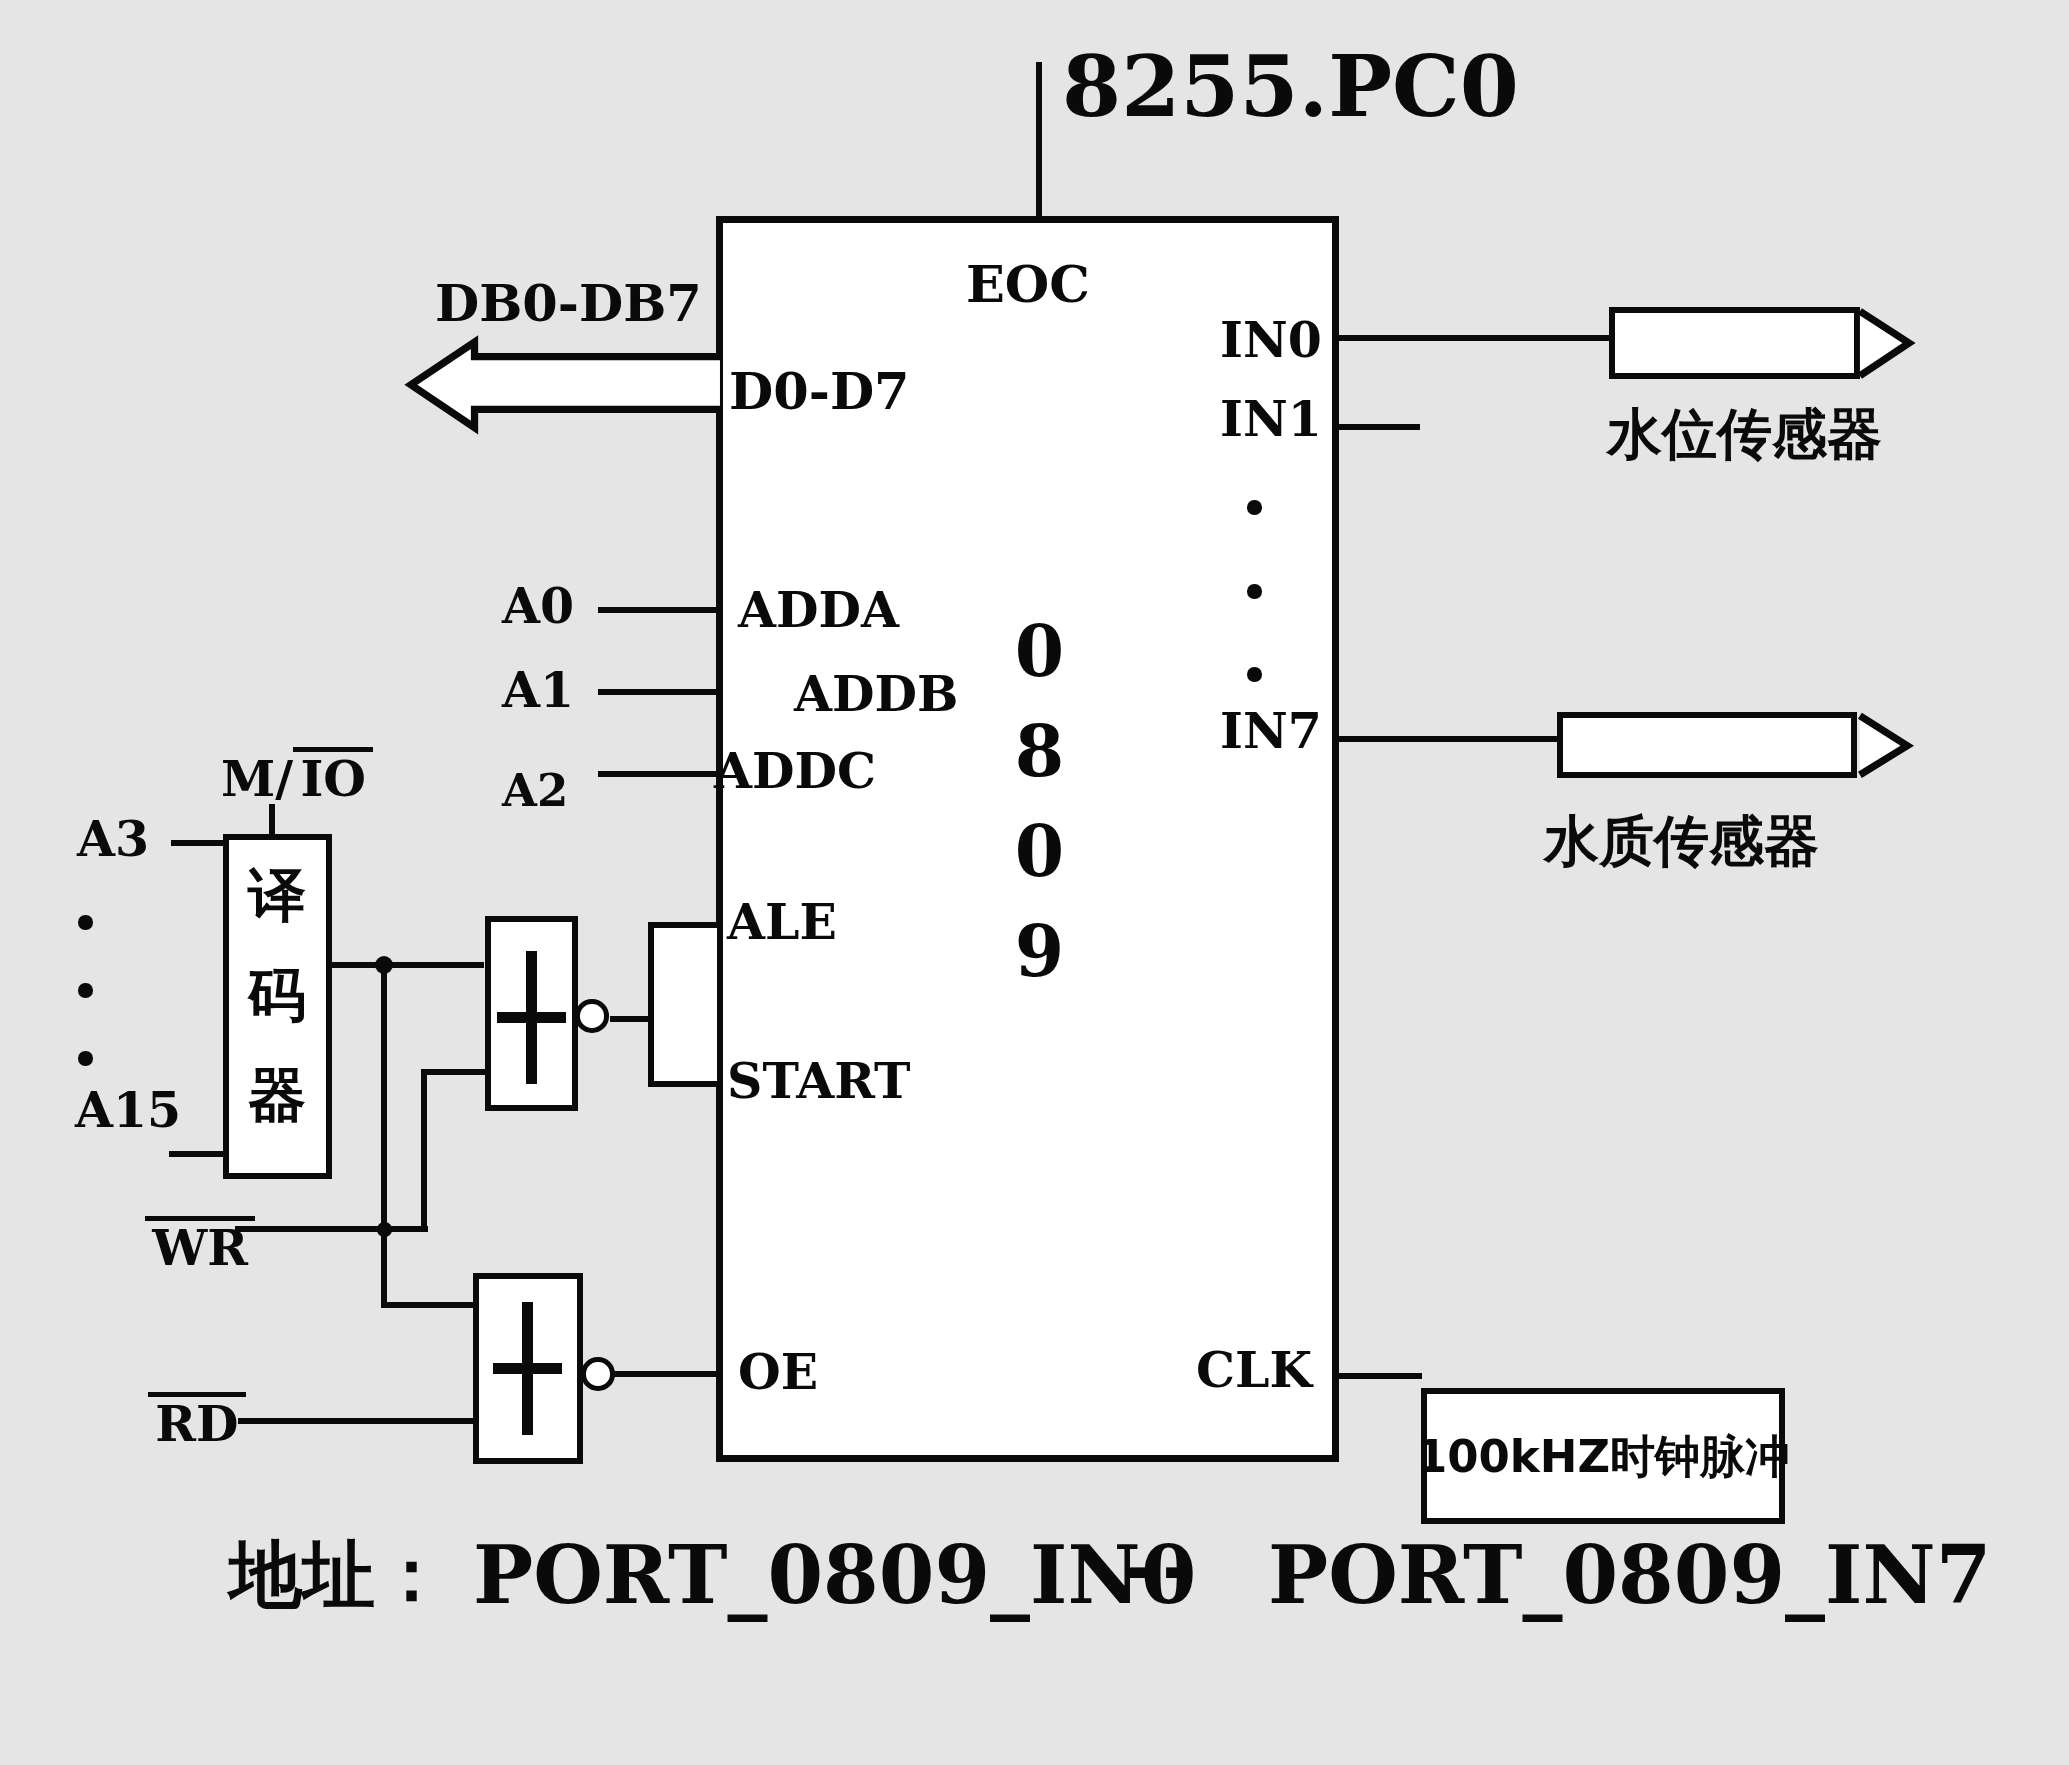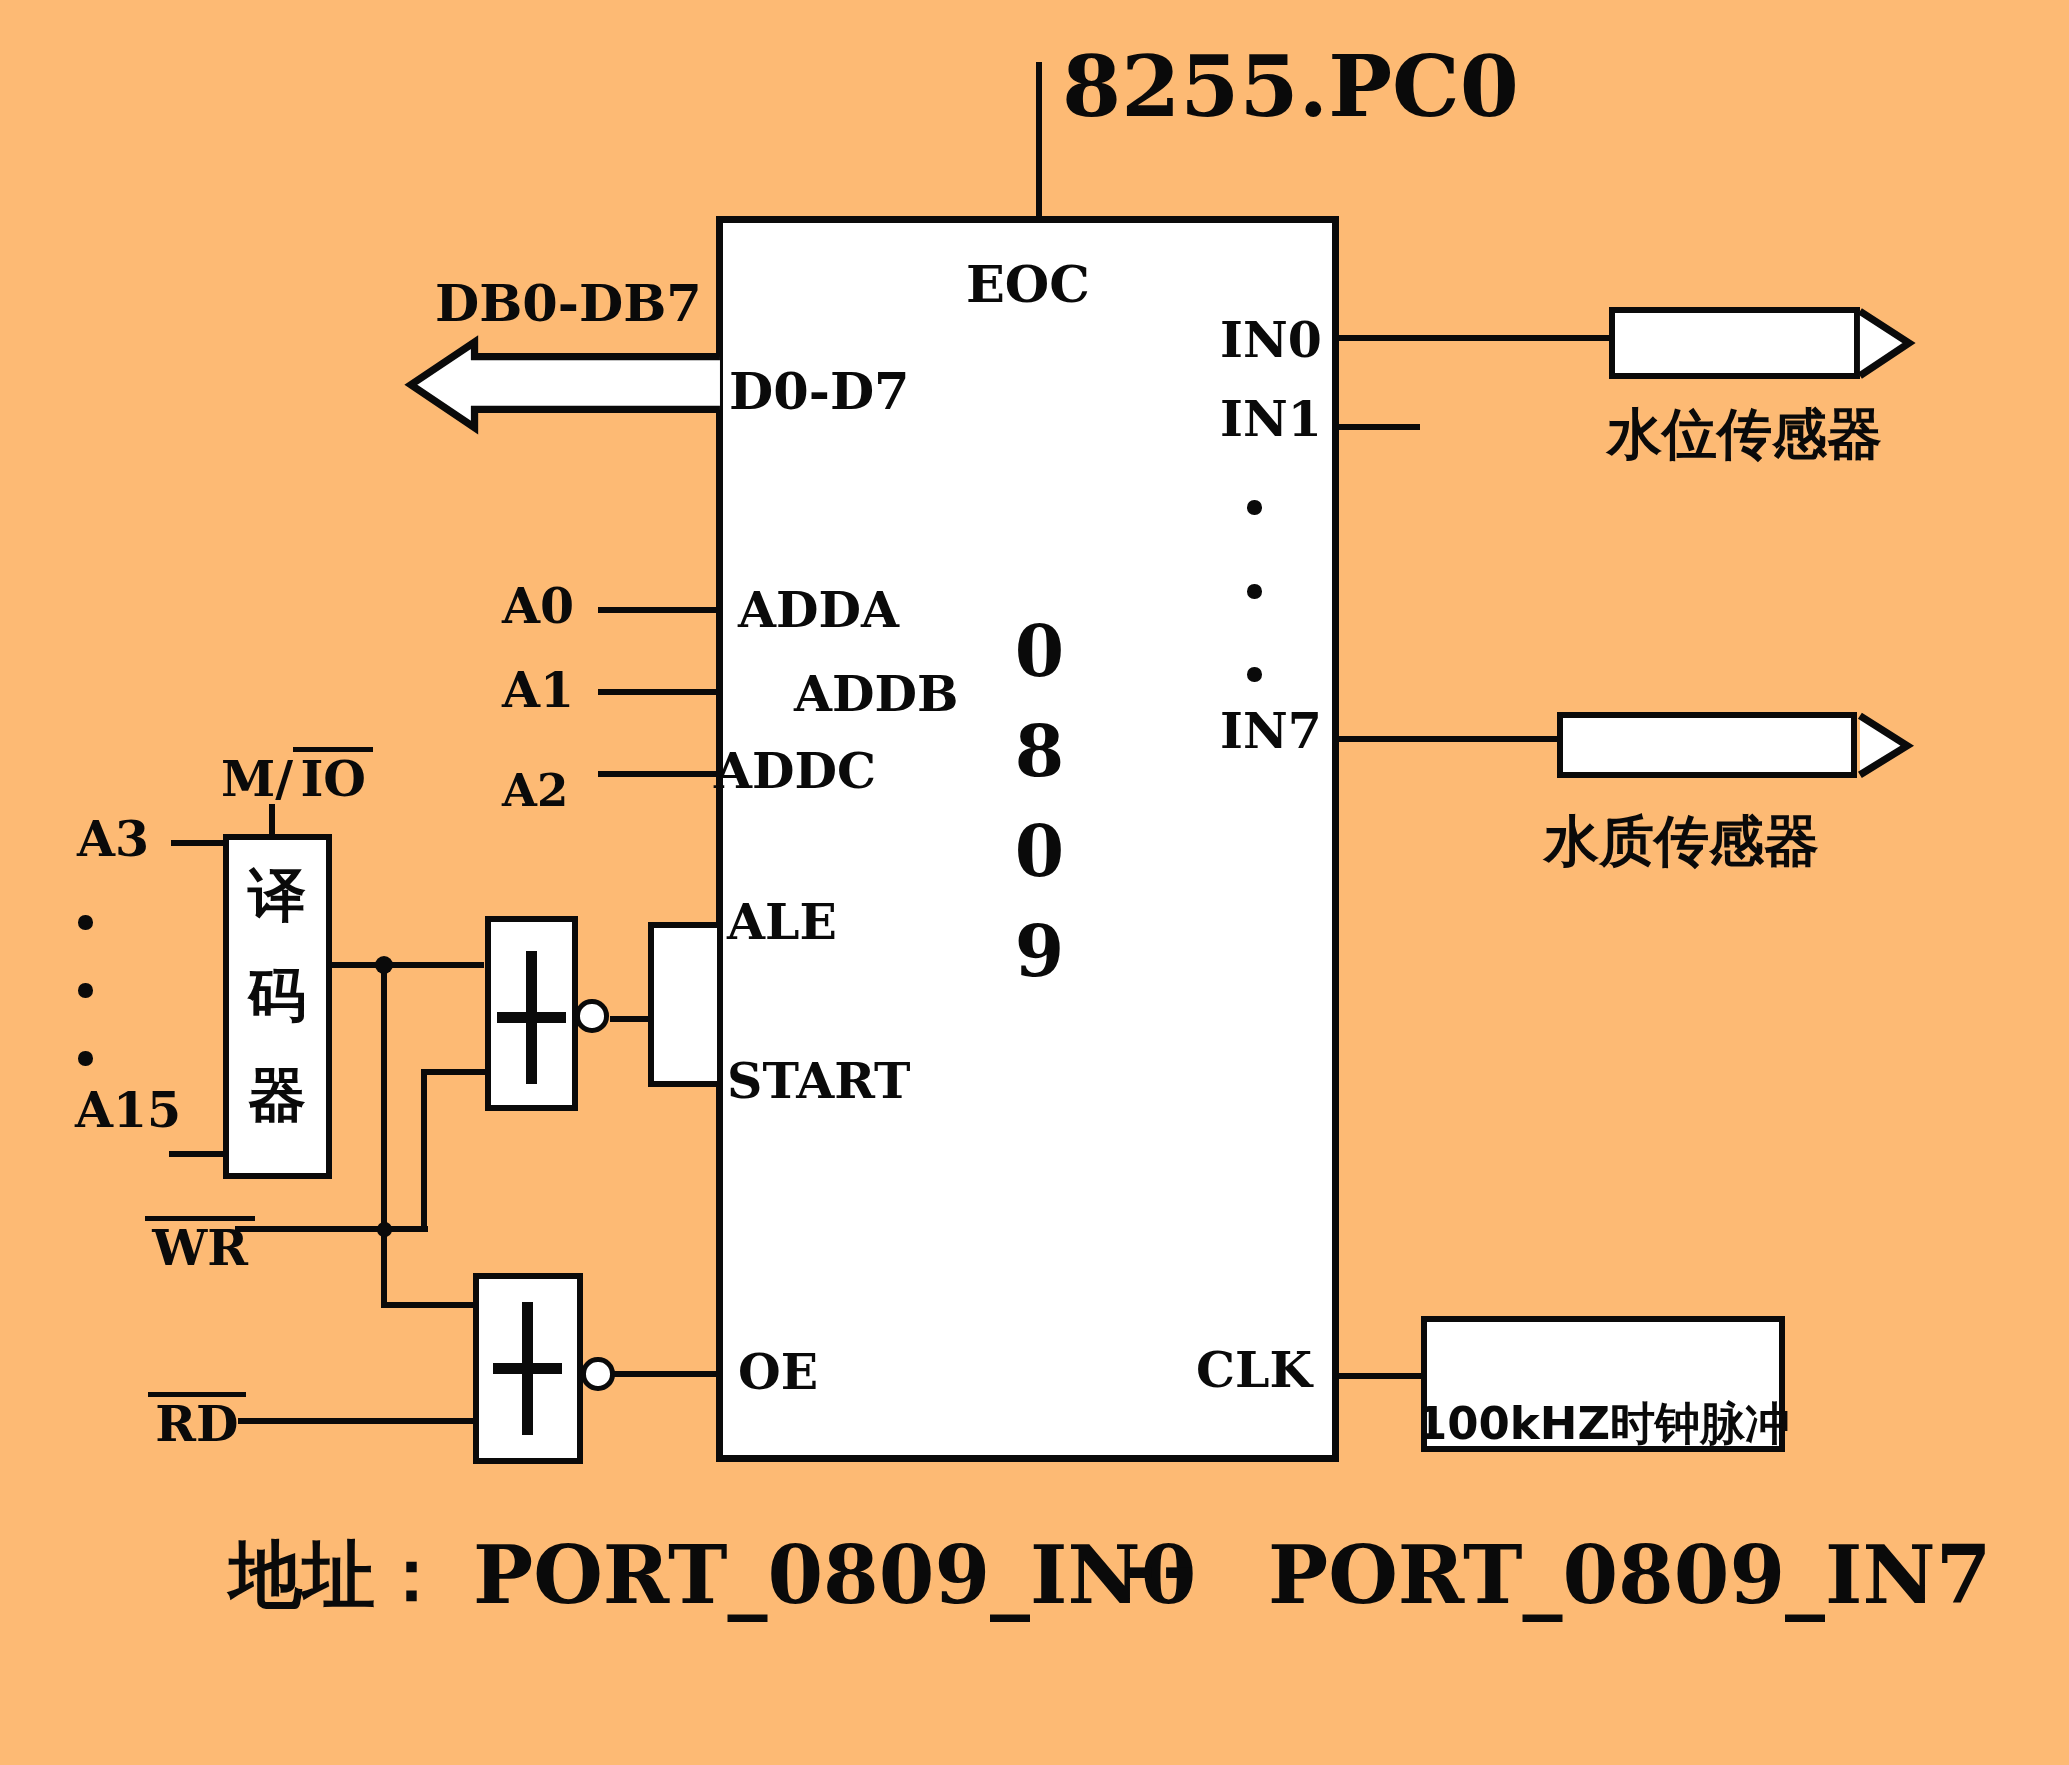--- a/index.html
+++ b/index.html
@@ -1,16 +1,16 @@
 <!DOCTYPE html>
 <html style="font-size:14.5px"><head>
 <meta charset="utf-8">
 <style>
   html,body{margin:0;padding:0;background:#ffffff;}
-  #canvas{position:relative;width:2069px;height:1766px;background:#fdba74;overflow:hidden;
+  #canvas{position:relative;width:2069px;height:1766px;background:#e5e5e5;overflow:hidden;
           font-family:"DejaVu Serif", serif;color:#0a0a0a;}
   .hl{position:absolute;height:6.4px;background:#0a0a0a;}
   .vl{position:absolute;width:6.4px;background:#0a0a0a;}
   .box{position:absolute;border:6.4px solid #0a0a0a;background:#ffffff;box-sizing:border-box;}
   .lbl{position:absolute;font-weight:bold;line-height:1;white-space:nowrap;color:#0a0a0a;}
   .cjk{font-family:"DejaVu Sans", sans-serif;font-weight:bold;}
   .dot{position:absolute;background:#0a0a0a;border-radius:50%;}
   .bubble{position:absolute;width:23.6px;height:23.6px;border:5.5px solid #0a0a0a;border-radius:50%;background:#ffffff;box-sizing:content-box;}
   .over{display:inline-block;border-top:5.5px solid #0a0a0a;padding:2.7px 7.3px 0 7.3px;}
   .plusbar{position:absolute;background:#0a0a0a;}
@@ -109,21 +109,21 @@
   <div class="lbl cjk" style="left:1607px;top:407px;font-size:55px;">水位传感器</div>
   <div class="hl" style="left:1336px;top:424px;width:84px;"></div>
   <div class="dot" style="left:1247px;top:500px;width:14.5px;height:14.5px;"></div>
   <div class="dot" style="left:1247px;top:584px;width:14.5px;height:14.5px;"></div>
   <div class="dot" style="left:1247px;top:667px;width:14.5px;height:14.5px;"></div>
   <div class="hl" style="left:1336px;top:736px;width:223px;"></div>
   <div class="box" style="left:1557px;top:712px;width:300px;height:66px;"></div>
   <div class="lbl cjk" style="left:1544px;top:814px;font-size:55px;">水质传感器</div>
 
   <div class="hl" style="left:1336px;top:1373px;width:86px;"></div>
-  <div class="box centered" style="left:1421px;top:1316px;width:364px;height:136px;align-items:flex-end;">
+  <div class="box centered" style="left:1421px;top:1388px;width:364px;height:136px;">
     <span class="lbl cjk" style="position:static;font-size:45px;">100kHZ时钟脉冲</span>
   </div>
 
   <div class="lbl cjk" style="left:229px;top:1538px;font-size:73px;">地址：</div>
   <div class="lbl" style="left:473px;top:1535px;font-size:80px;">PORT_0809_IN0</div>
   <div class="lbl" style="left:1123px;top:1526px;font-size:80px;letter-spacing:5.5px;">--</div>
   <div class="lbl" style="left:1268px;top:1535px;font-size:80px;">PORT_0809_IN7</div>
 
   <svg class="overlay" width="2069" height="1766" viewBox="0 0 2276 1942">
     <path d="M 792 392 L 522 392 L 522 376 L 452 423 L 522 470 L 522 450 L 792 450" fill="#ffffff" stroke="#0a0a0a" stroke-width="8" stroke-linejoin="miter"></path>

